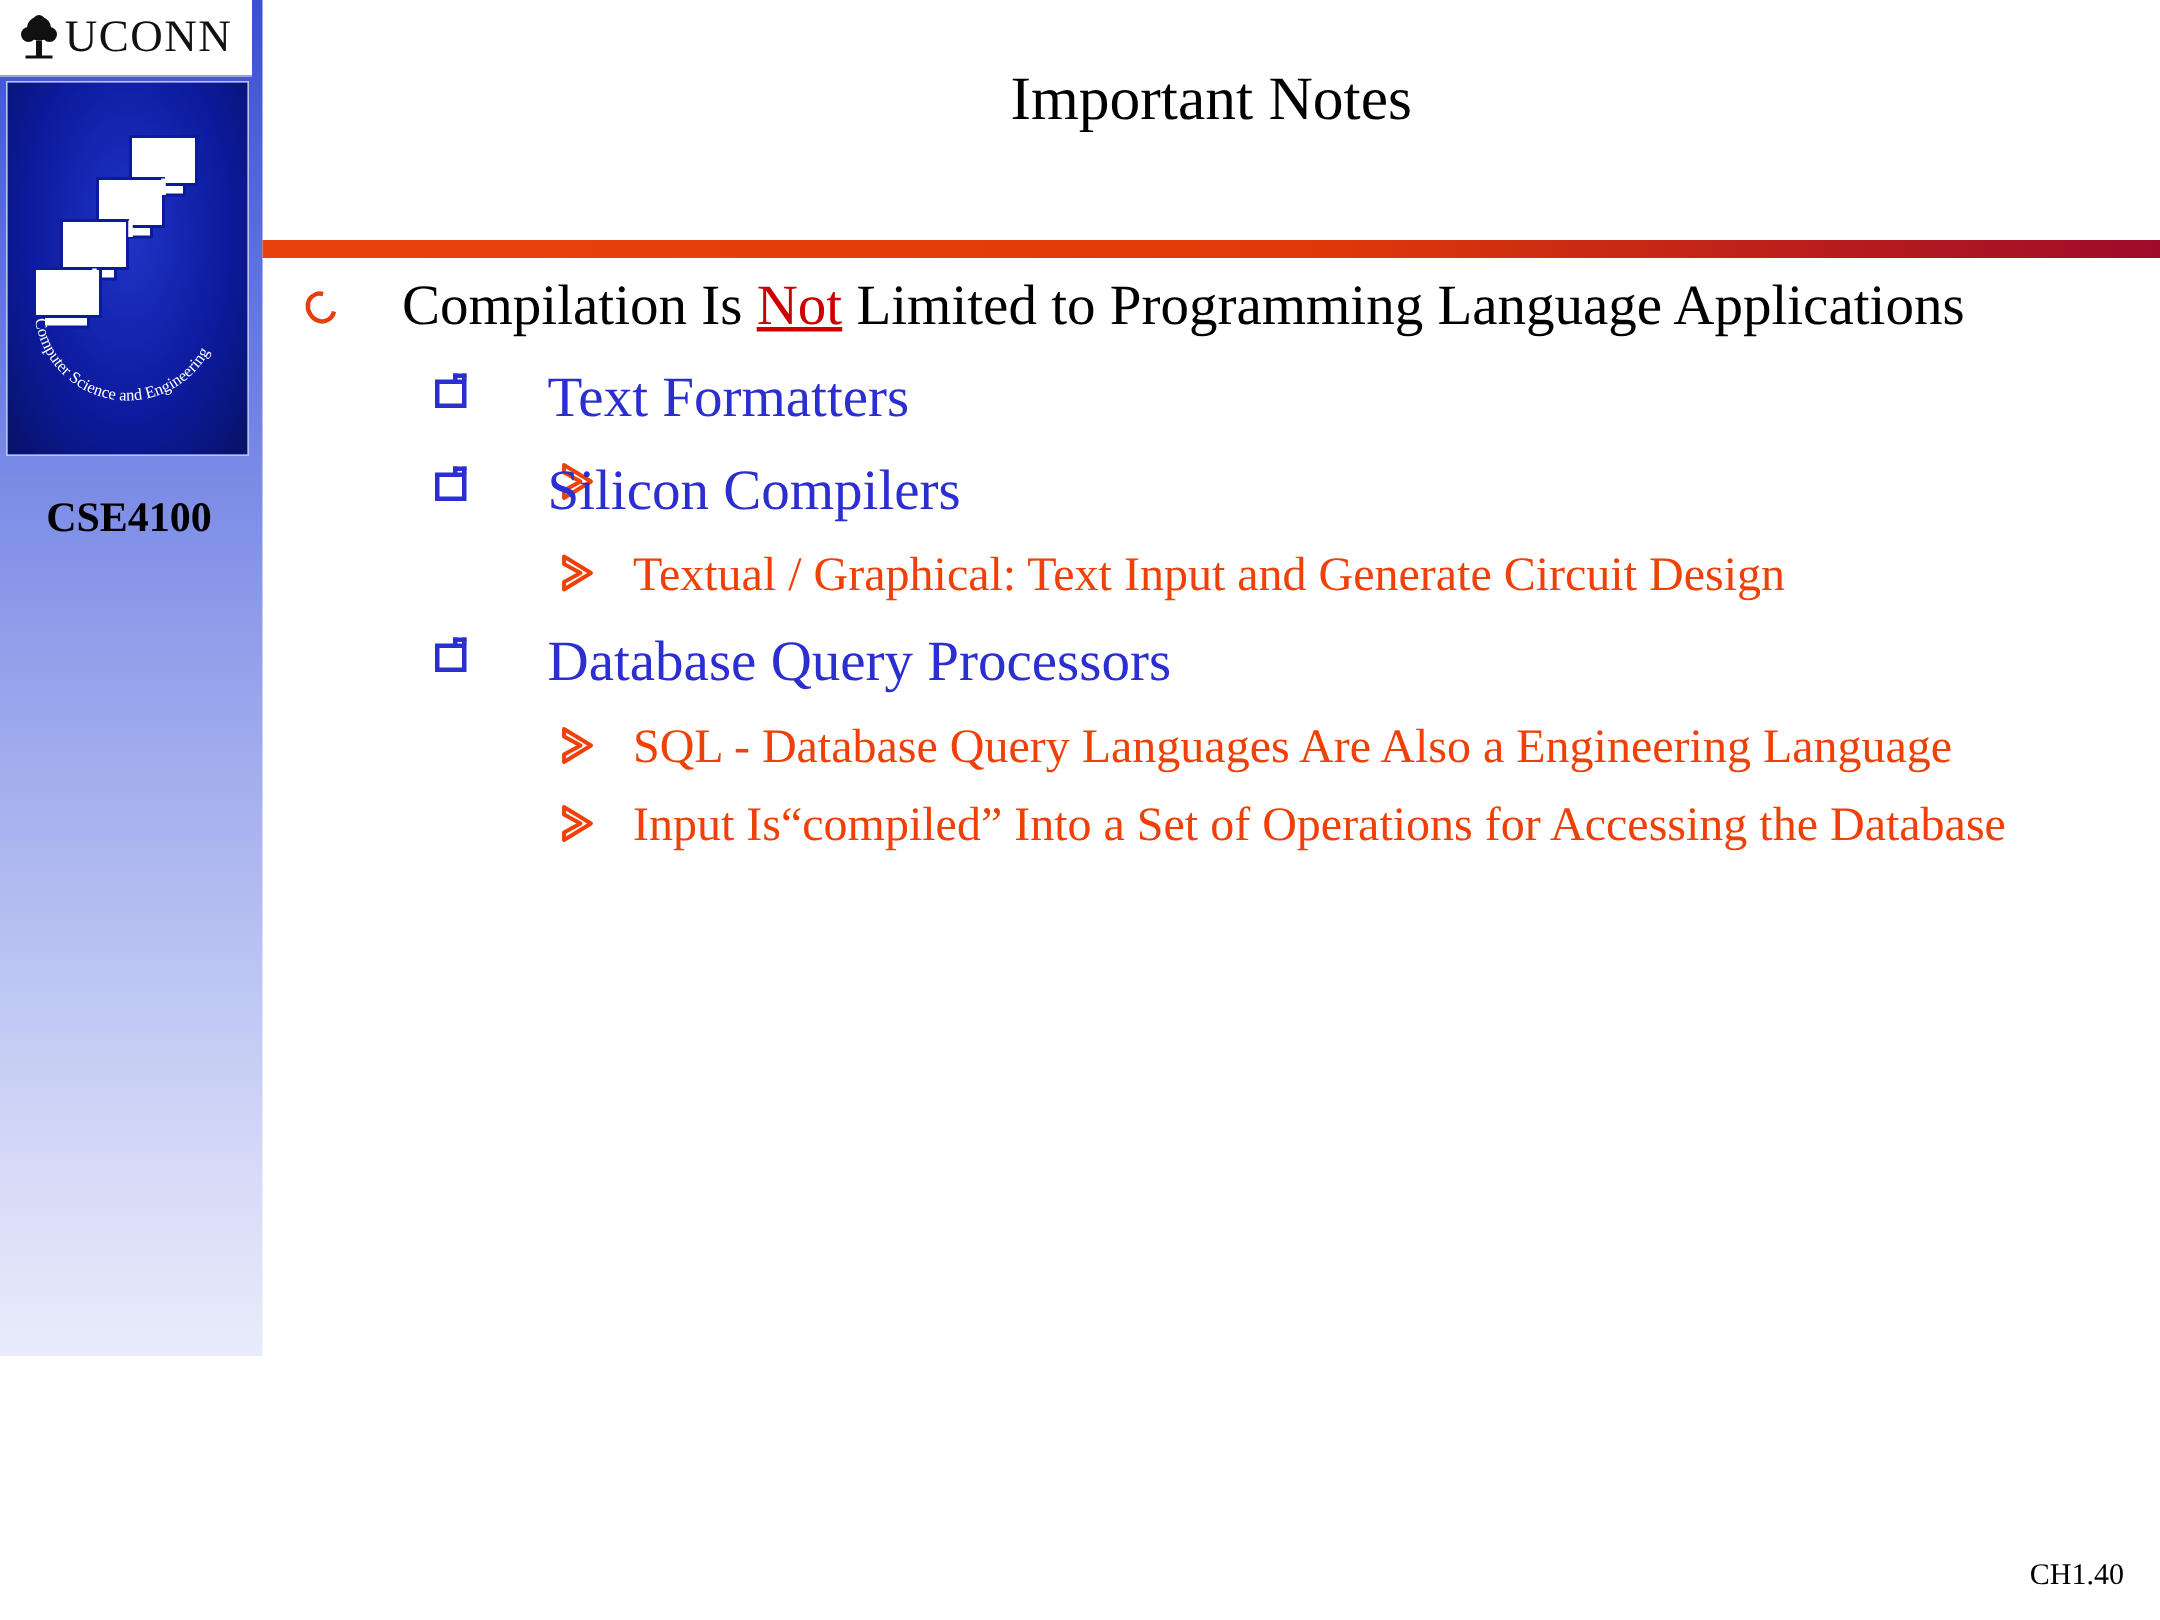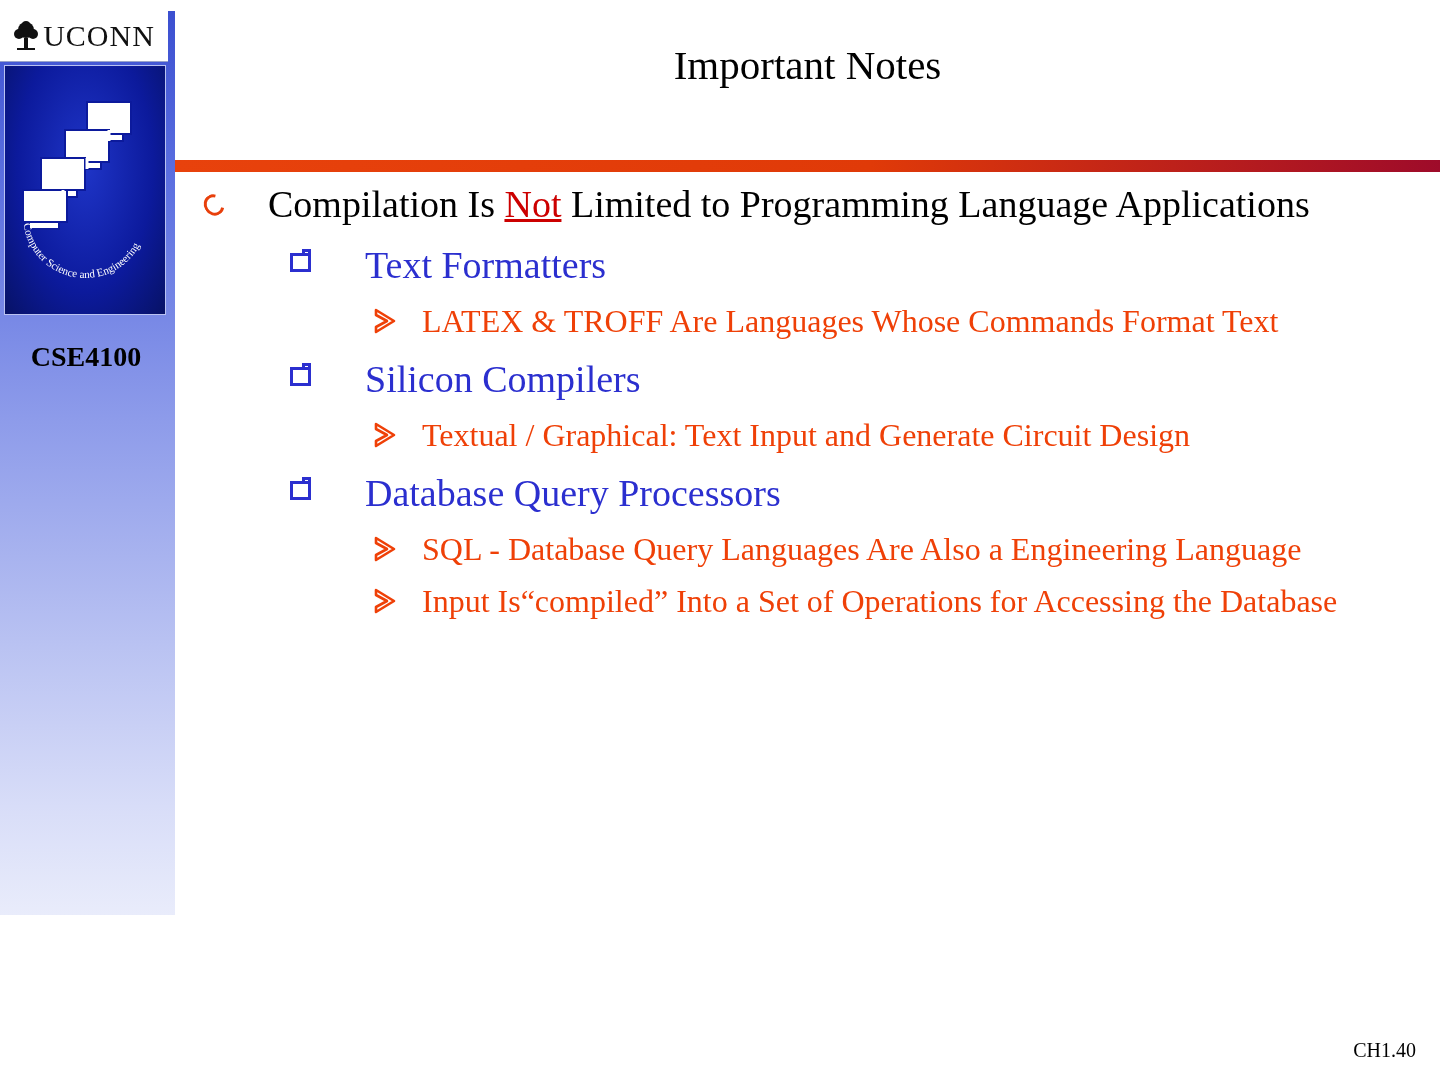--- a/index.html
+++ b/index.html
@@ -21,21 +21,20 @@
   }
 
   
   .sidebar {
     position: absolute;
     left: 0;
     top: 0;
     width: 175px;
     height: 904px;
     background: linear-gradient(to bottom, #3b4fd0 0%, #5a6ee0 18%, #8d9bea 45%, #b9c2f2 70%, #d8ddf8 88%, #e9ecfb 100%);
-    margin-top: 11px;
   }
   .uconn-banner {
     position: absolute;
     left: 0;
     top: 0;
     width: 168px;
     height: 50px;
     background: #ffffff;
     border-bottom: 1px solid #9aa4c9;
     display: flex;
@@ -269,21 +268,20 @@
       <span class="bullet-sq"></span>
       <span>Text Formatters</span>
     </div>
 
     <div class="lvl3">
       <span class="bullet-arrow">
         <svg width="28" height="30" viewBox="0 0 28 30" aria-hidden="true">
           <path d="M4 4 L22 15 L4 26 L4 21 L15 15 L4 9 Z" fill="none" stroke="#ef4007" stroke-width="2.6" stroke-linejoin="round"></path>
         </svg>
       </span>
-      <span>LATEX &amp; TROFF Are Languages Whose Commands Format Text</span>
     </div>
 
     <div class="lvl2">
       <span class="bullet-sq"></span>
       <span>Silicon Compilers</span>
     </div>
 
     <div class="lvl3">
       <span class="bullet-arrow">
         <svg width="28" height="30" viewBox="0 0 28 30" aria-hidden="true">

